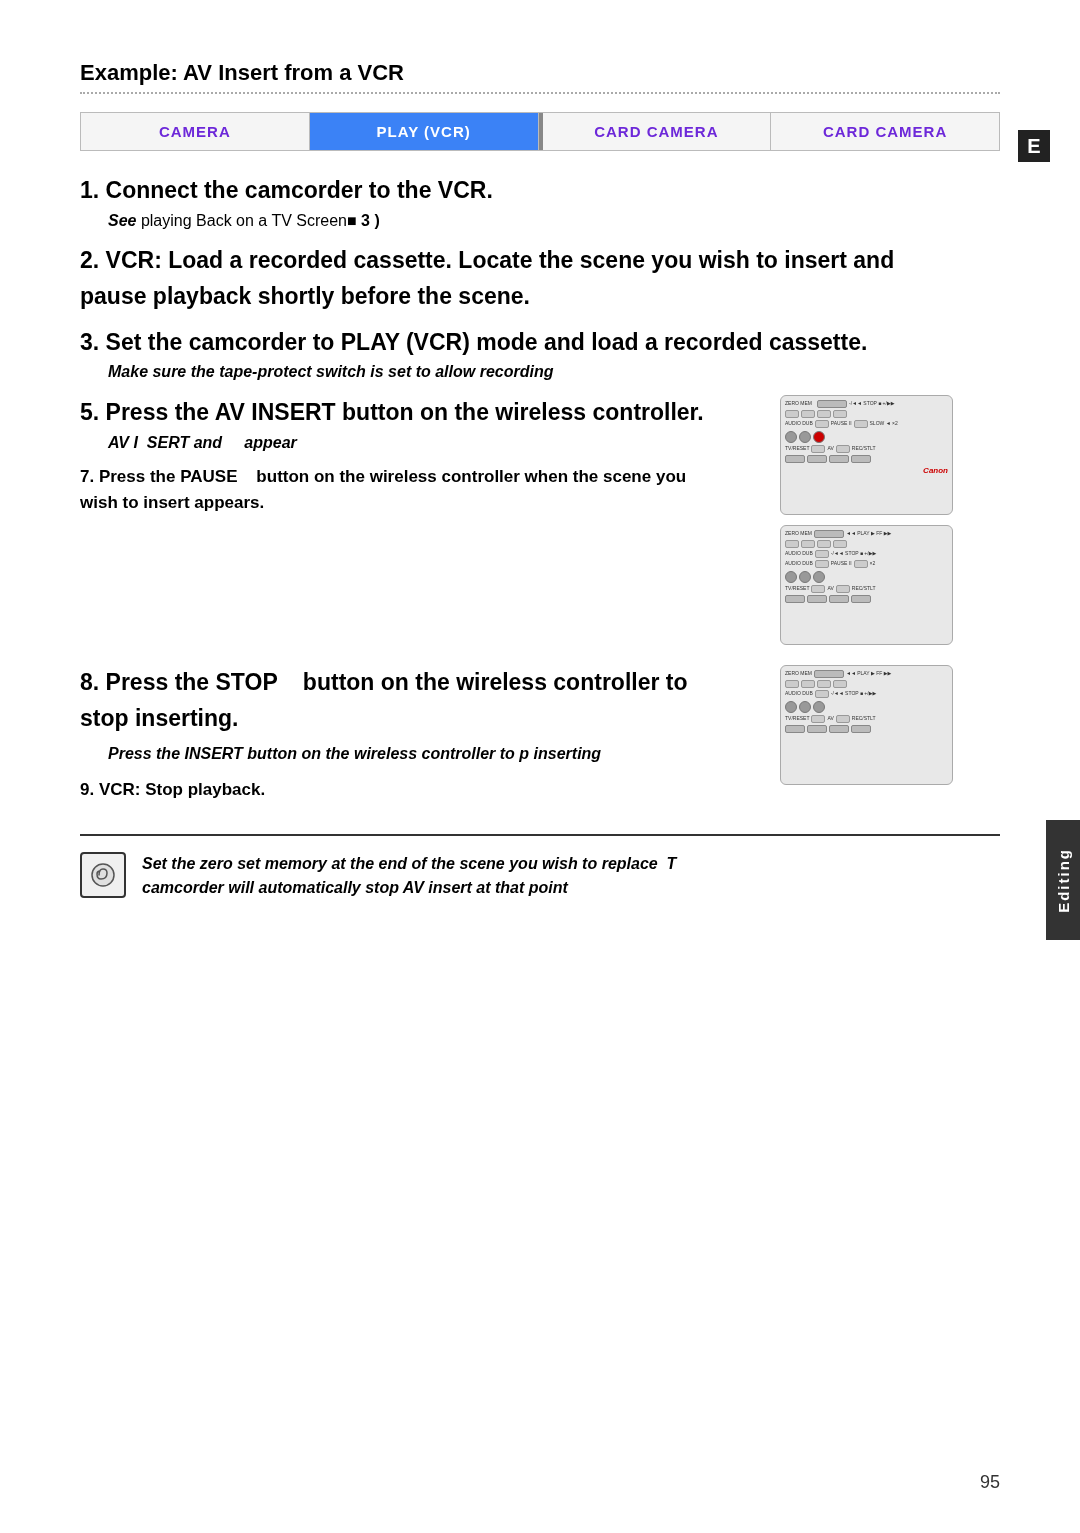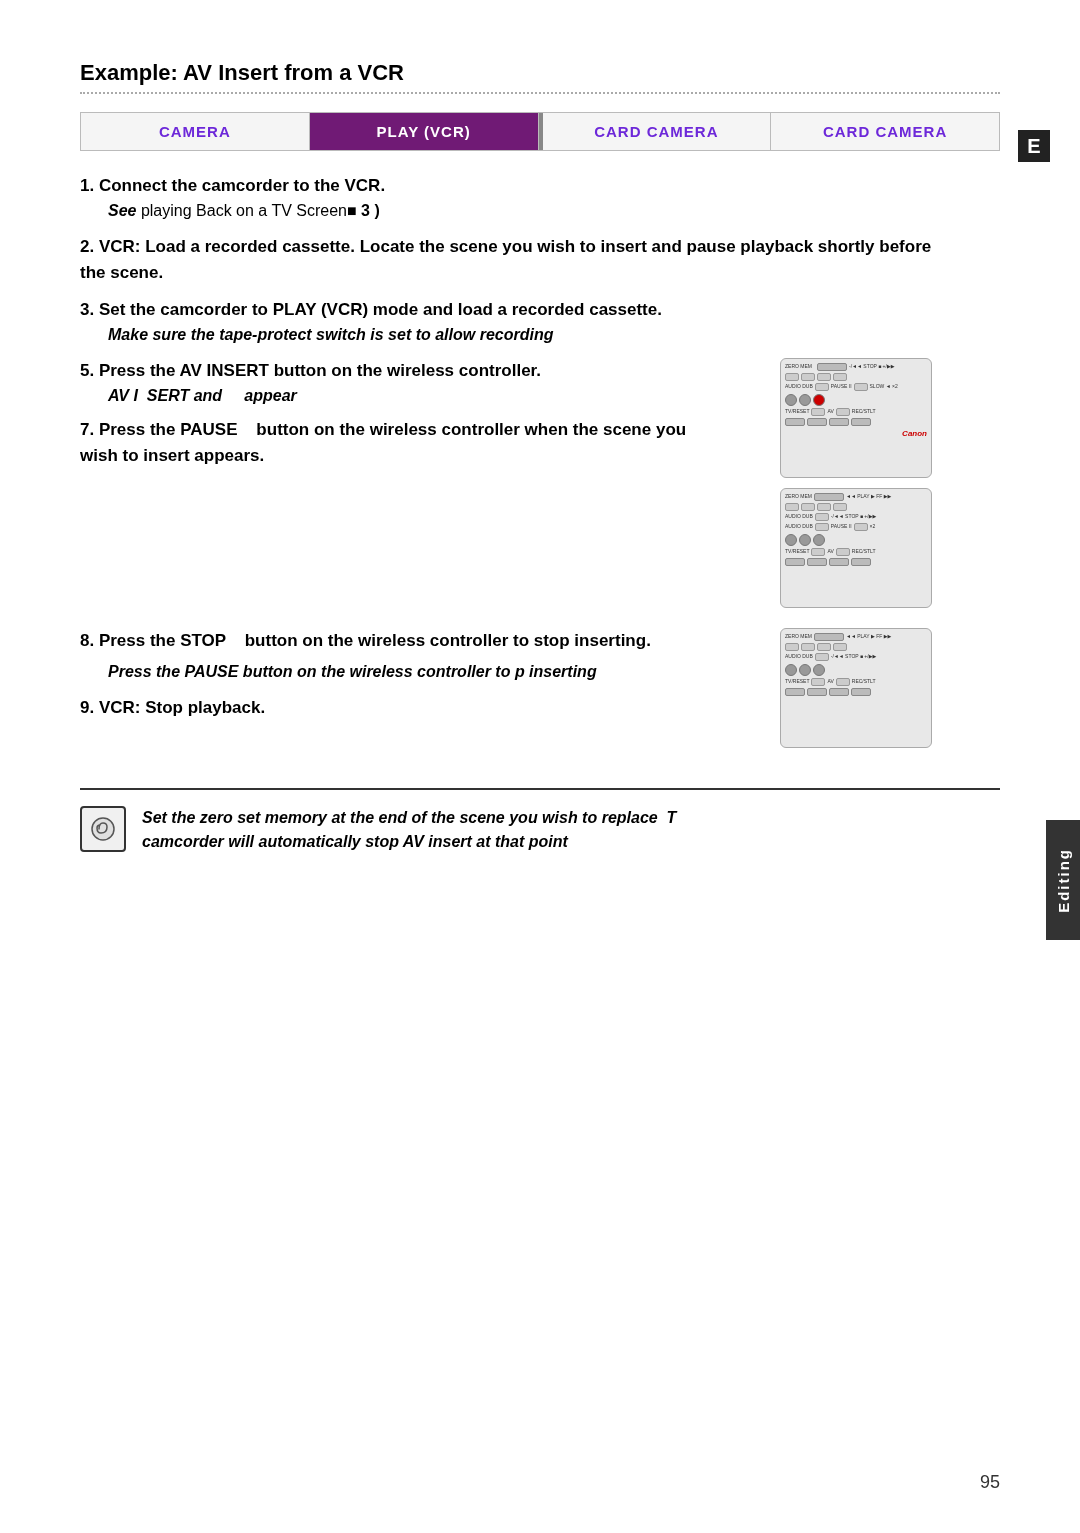--- a/index.html
+++ b/index.html
@@ -46,21 +46,21 @@
       padding: 10px 6px;
       font-size: 15px;
       font-weight: bold;
       letter-spacing: 1px;
       color: #6d28d9;
       border-right: 1.5px solid #bbb;
       background: #f5f5f5;
     }
     .mode-tab:last-child { border-right: none; }
     .mode-tab.active {
-      background: #701a75;
+      background: #3b82f6;
       color: #fff;
     }
     .mode-tab-divider {
       width: 4px;
       background: #aaa;
       border-left: 2px solid #888;
       border-right: 2px solid #888;
     }
     
     .e-badge {
@@ -80,21 +80,21 @@
     
     .content {
       font-size: 17px;
       line-height: 1.55;
       max-width: 860px;
     }
     .step {
       margin-bottom: 10px;
     }
     .step-line {
-      font-size: 17px;
+      font-size: 23px;
       font-weight: bold;
     }
     .see-line {
       margin-left: 28px;
       margin-bottom: 8px;
       font-size: 16px;
     }
     .see-bold { font-weight: bold; font-style: italic; }
     .italic-note {
       font-style: italic;
@@ -110,21 +110,21 @@
       gap: 33px;
     }
     .step-text { flex: 1; }
     .step-image-area {
       width: 160px;
       margin-left: 20px;
       flex-shrink: 0;
     }
     
     .remote-box {
-      width: 152px;
+      width: 173px;
       height: 120px;
       border: 1.5px solid #aaa;
       background: #e8e8e8;
       border-radius: 6px;
       position: relative;
       margin-bottom: 10px;
       overflow: hidden;
     }
     .remote-inner {
       width: 100%;
@@ -365,21 +365,21 @@
               <span class="remote-btn-lg" style="width:20px;"></span>
             </div>
           </div>
         </div>
       </div>
     </div>
 
     <div class="step-with-image">
       <div class="step-text">
         <div class="step-line"><b>8. Press the STOP &nbsp;&nbsp; button on the wireless controller to stop inserting.</b></div>
-        <div class="italic-note" style="margin-top:6px;"><i>Press the <b>PAUSE</b> button on the wireless controller to p inserting</i></div>
+        <div class="italic-note" style="margin-top:6px;"><i>Press the <b>INSERT</b> button on the wireless controller to p inserting</i></div>
         <div style="margin-top:10px;"><b>9. VCR: Stop playback.</b></div>
       </div>
       <div class="step-image-area">
 
         <div class="remote-box">
           <div class="remote-inner">
             <div class="remote-row">
               <span class="remote-text-tiny">ZERO MEM</span>
               <span class="remote-btn-lg"></span>
               <span class="remote-text-tiny">◄◄ PLAY ▶ FF ▶▶</span>

